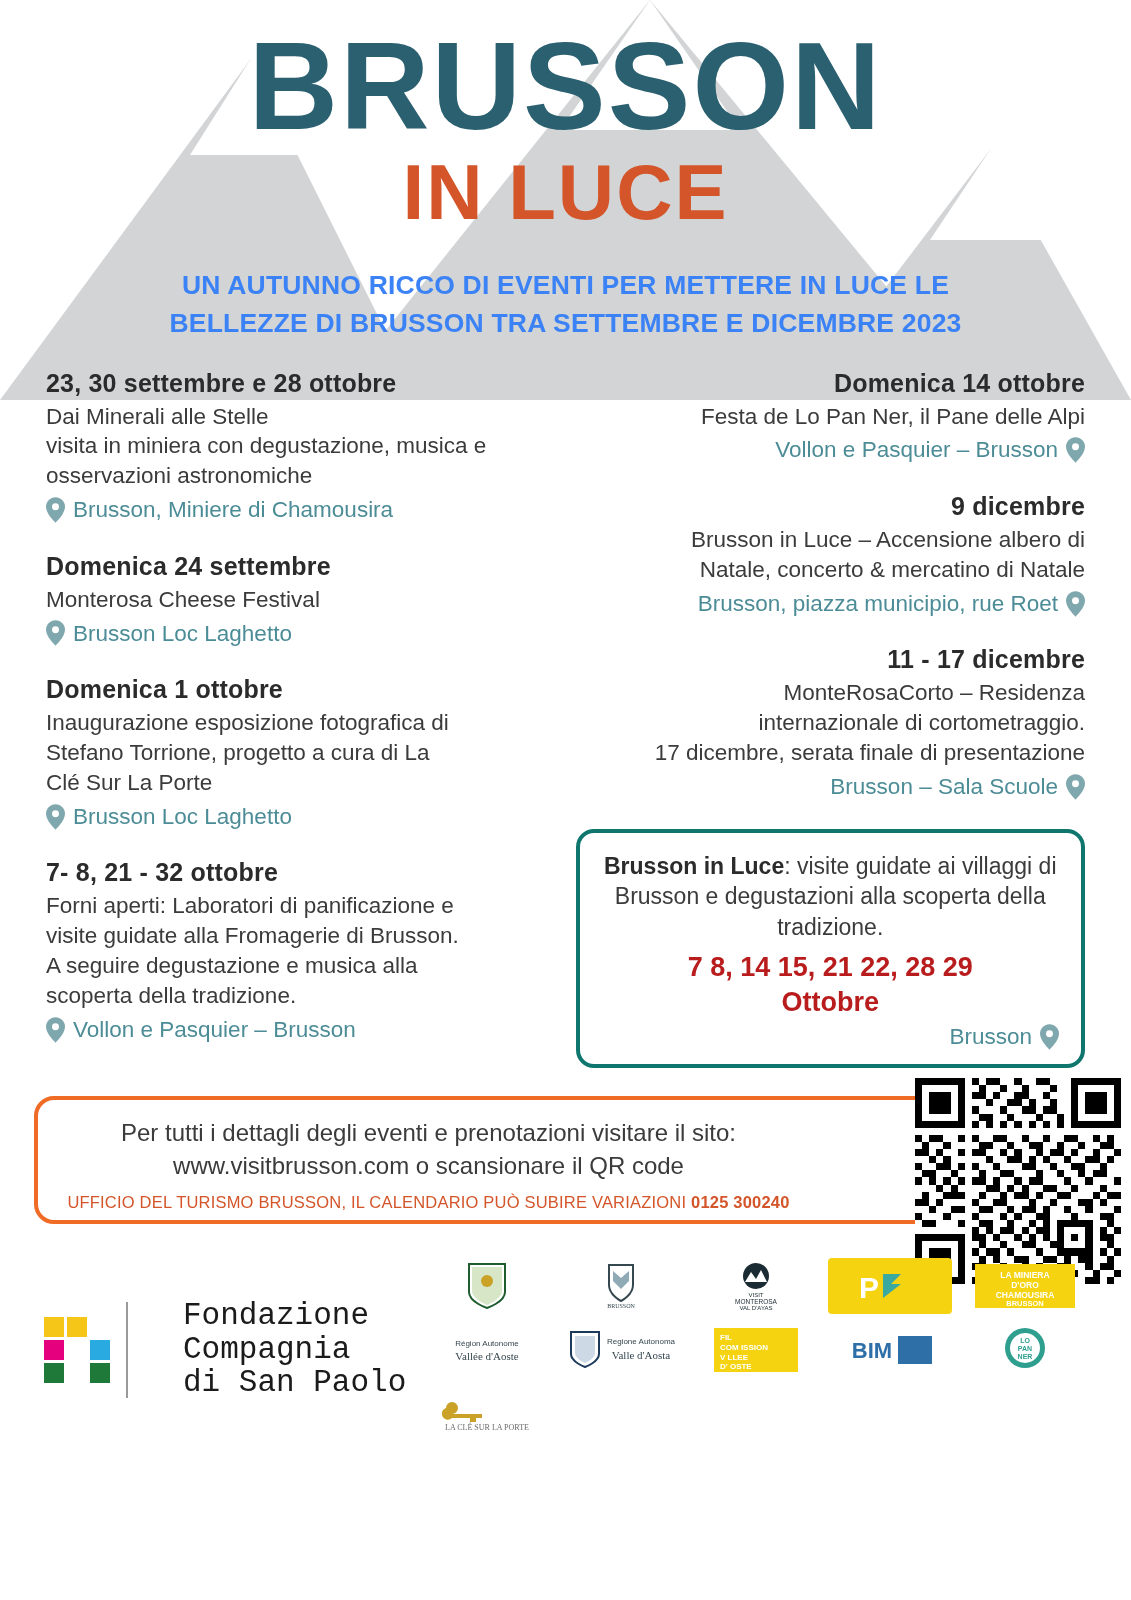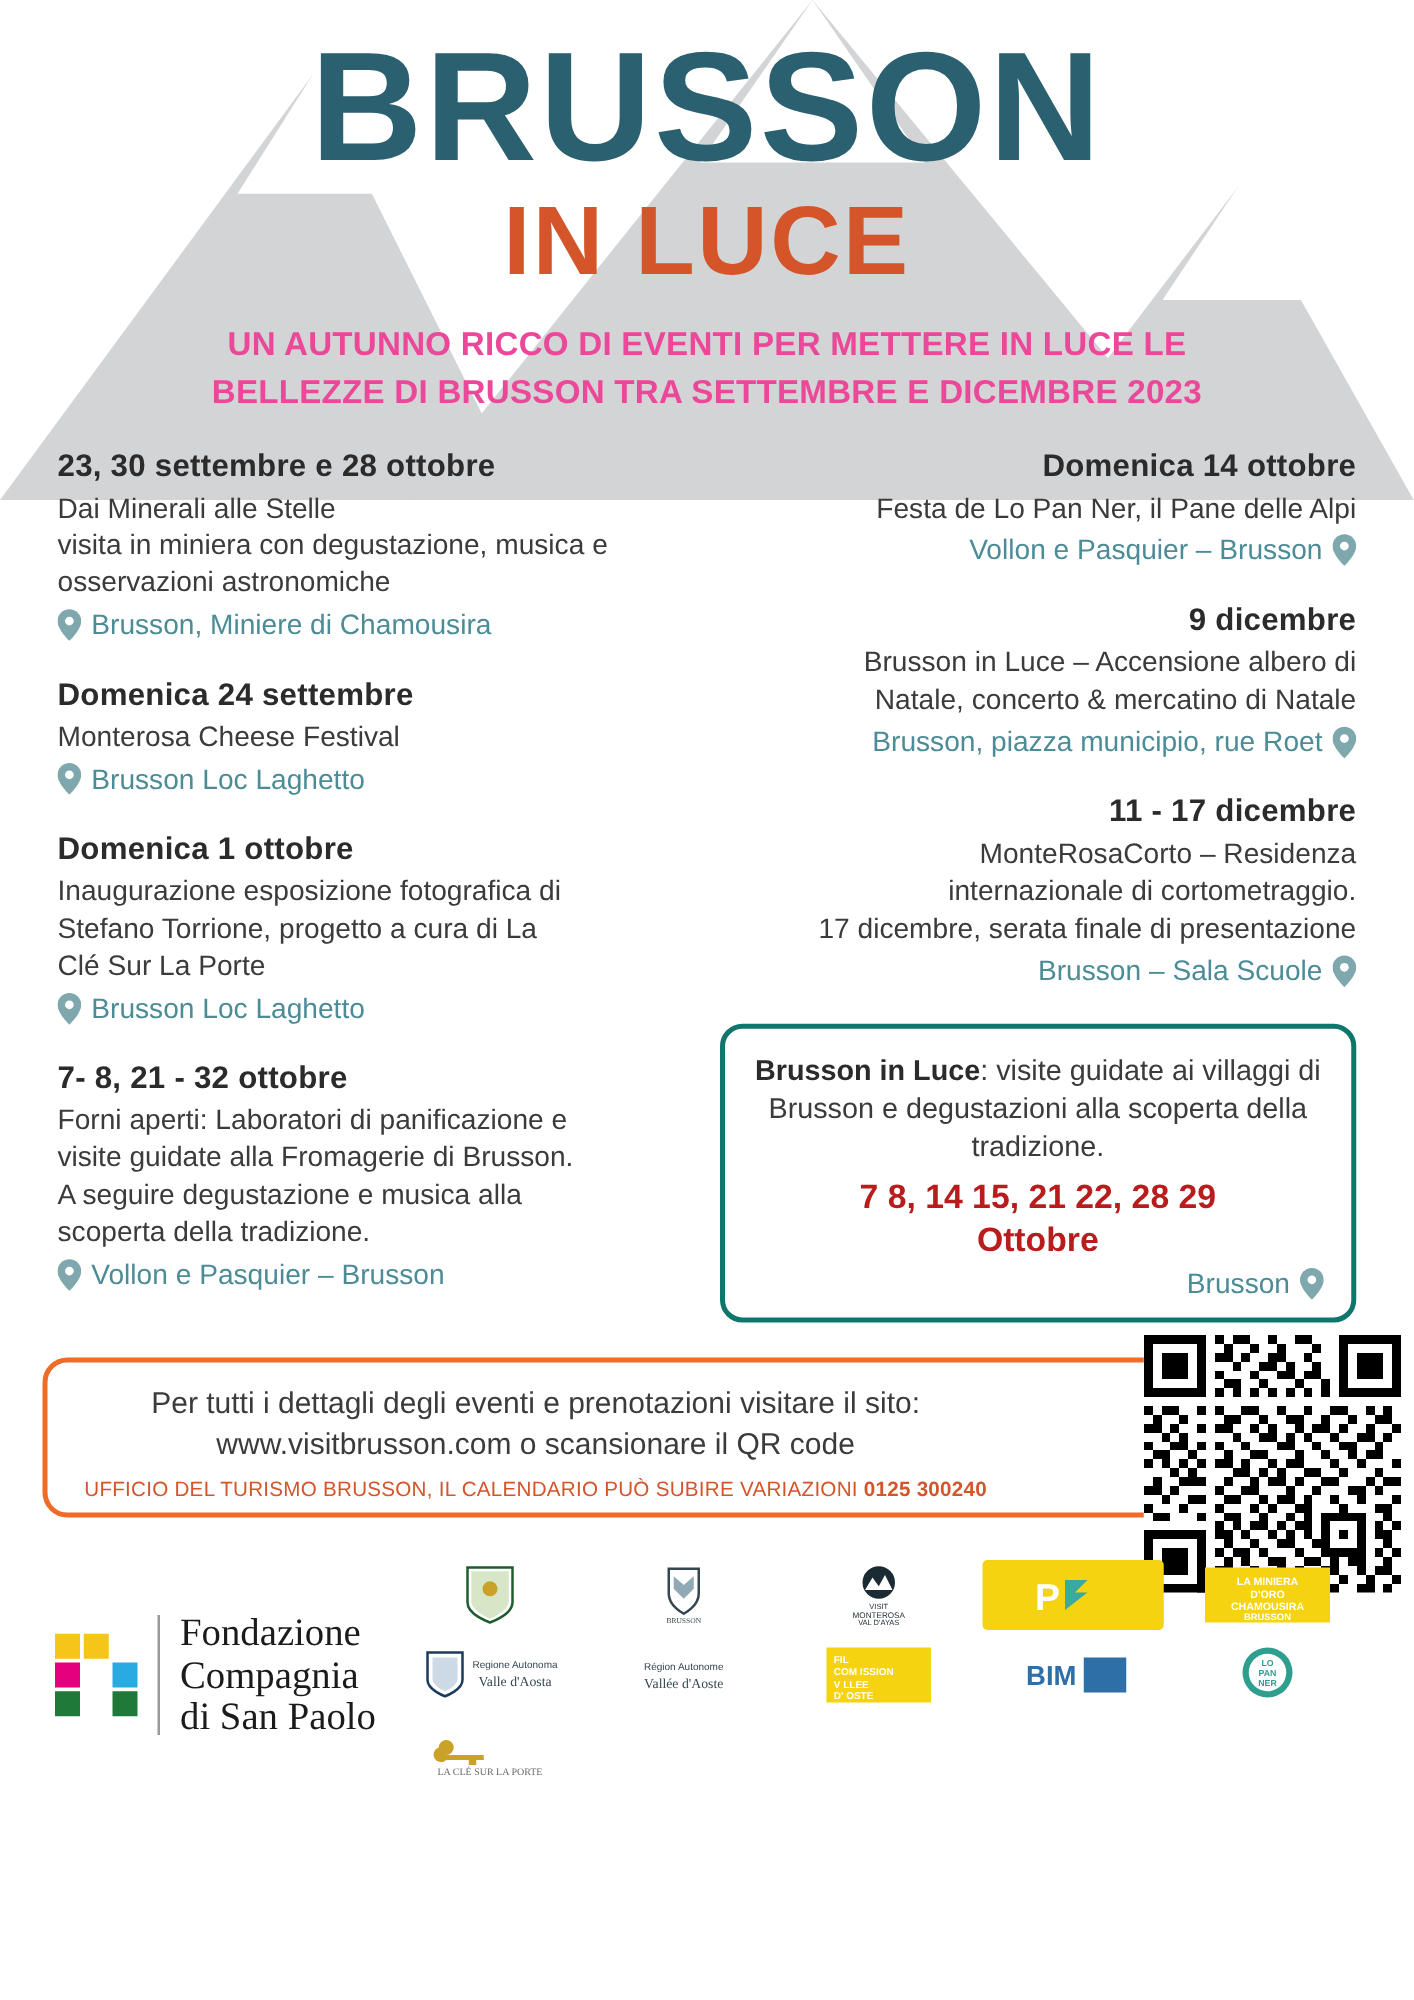--- a/index.html
+++ b/index.html
@@ -29,25 +29,25 @@
   }
   .title-sub {
     font-size: 78px;
     font-weight: bold;
     letter-spacing: 2px;
     color: #d4552a;
     line-height: 1.05;
     margin: 6px 0 0 0;
   }
   .tagline {
-    margin: 22px auto 0 auto;
+    margin: 32px auto 0 auto;
     width: 900px;
     font-size: 26.5px;
     font-weight: bold;
-    color: #ec4899;
+    color: #3b82f6;
     line-height: 1.45;
     letter-spacing: 0.2px;
   }
 
   
   .columns {
     position: relative;
     z-index: 2;
     display: flex;
     margin-top: 26px;
@@ -150,24 +150,25 @@
   .fcsp { display: flex; align-items: center; gap: 16px; }
   .fcsp-squares {
     width: 66px; height: 66px;
     display: grid;
     grid-template-columns: repeat(3, 1fr);
     grid-template-rows: repeat(3, 1fr);
     gap: 3px;
   }
   .fcsp-sep { width: 2px; height: 96px; background: #9a9a9a; }
   .fcsp-name {
-    font-family: Liberation Serif, serif;
+    font-family: Liberation Mono, monospace;
     font-size: 31px;
     line-height: 1.08;
     color: #1b1b1b;
+    margin-left: 39px;
   }
   .logo-grid { flex: 1; display: grid; grid-template-columns: repeat(5, 1fr); gap: 8px 10px; }
   .logo {
     height: 56px;
     display: flex;
     align-items: center;
     justify-content: center;
     font-size: 9px;
     text-align: center;
     line-height: 1.1;
@@ -611,32 +612,32 @@
         <rect x="0" y="4" width="100" height="44" fill="#f5d311"></rect>
         <text x="50" y="18" font-size="8.5" fill="#ffffff" text-anchor="middle" font-family="Liberation Sans, sans-serif" font-weight="bold">LA MINIERA</text>
         <text x="50" y="28" font-size="8.5" fill="#ffffff" text-anchor="middle" font-family="Liberation Sans, sans-serif" font-weight="bold">D'ORO</text>
         <text x="50" y="38" font-size="8.5" fill="#ffffff" text-anchor="middle" font-family="Liberation Sans, sans-serif" font-weight="bold">CHAMOUSIRA</text>
         <text x="50" y="46" font-size="7.5" fill="#ffffff" text-anchor="middle" font-family="Liberation Sans, sans-serif" font-weight="bold">BRUSSON</text>
       </svg>
     </div>
 
 
     <div class="logo">
+      <svg width="100" height="40" viewBox="0 0 100 40">
+        <text x="50" y="16" font-size="8" fill="#35474f" text-anchor="middle" font-family="Liberation Sans, sans-serif">Région Autonome</text>
+        <text x="50" y="30" font-size="11" fill="#35474f" text-anchor="middle" font-family="Liberation Serif, serif">Vallée d'Aoste</text>
+      </svg>
+    </div>
+
+    <div class="logo">
       <svg width="120" height="48" viewBox="0 0 120 48">
         <path d="M10 6 h28 v22 c0 8 -14 13 -14 13 S10 36 10 28z" fill="#ffffff" stroke="#1b3a5c" stroke-width="2"></path>
         <path d="M14 10 h20 v17 c0 6 -10 10 -10 10 S14 33 14 27z" fill="#cdd9e5"></path>
         <text x="80" y="18" font-size="8" fill="#35474f" text-anchor="middle" font-family="Liberation Sans, sans-serif">Regione Autonoma</text>
         <text x="80" y="33" font-size="11" fill="#35474f" text-anchor="middle" font-family="Liberation Serif, serif">Valle d'Aosta</text>
-      </svg>
-    </div>
-
-    <div class="logo">
-      <svg width="100" height="40" viewBox="0 0 100 40">
-        <text x="50" y="16" font-size="8" fill="#35474f" text-anchor="middle" font-family="Liberation Sans, sans-serif">Région Autonome</text>
-        <text x="50" y="30" font-size="11" fill="#35474f" text-anchor="middle" font-family="Liberation Serif, serif">Vallée d'Aoste</text>
       </svg>
     </div>
 
     <div class="logo">
       <svg width="84" height="52" viewBox="0 0 84 52">
         <rect x="0" y="4" width="84" height="44" fill="#f5d311"></rect>
         <text x="6" y="16" font-size="8" fill="#ffffff" font-family="Liberation Sans, sans-serif" font-weight="bold">FIL</text>
         <text x="6" y="26" font-size="8" fill="#ffffff" font-family="Liberation Sans, sans-serif" font-weight="bold">COM ISSION</text>
         <text x="6" y="36" font-size="8" fill="#ffffff" font-family="Liberation Sans, sans-serif" font-weight="bold">V LLEE</text>
         <text x="6" y="45" font-size="8" fill="#ffffff" font-family="Liberation Sans, sans-serif" font-weight="bold">D' OSTE</text>

